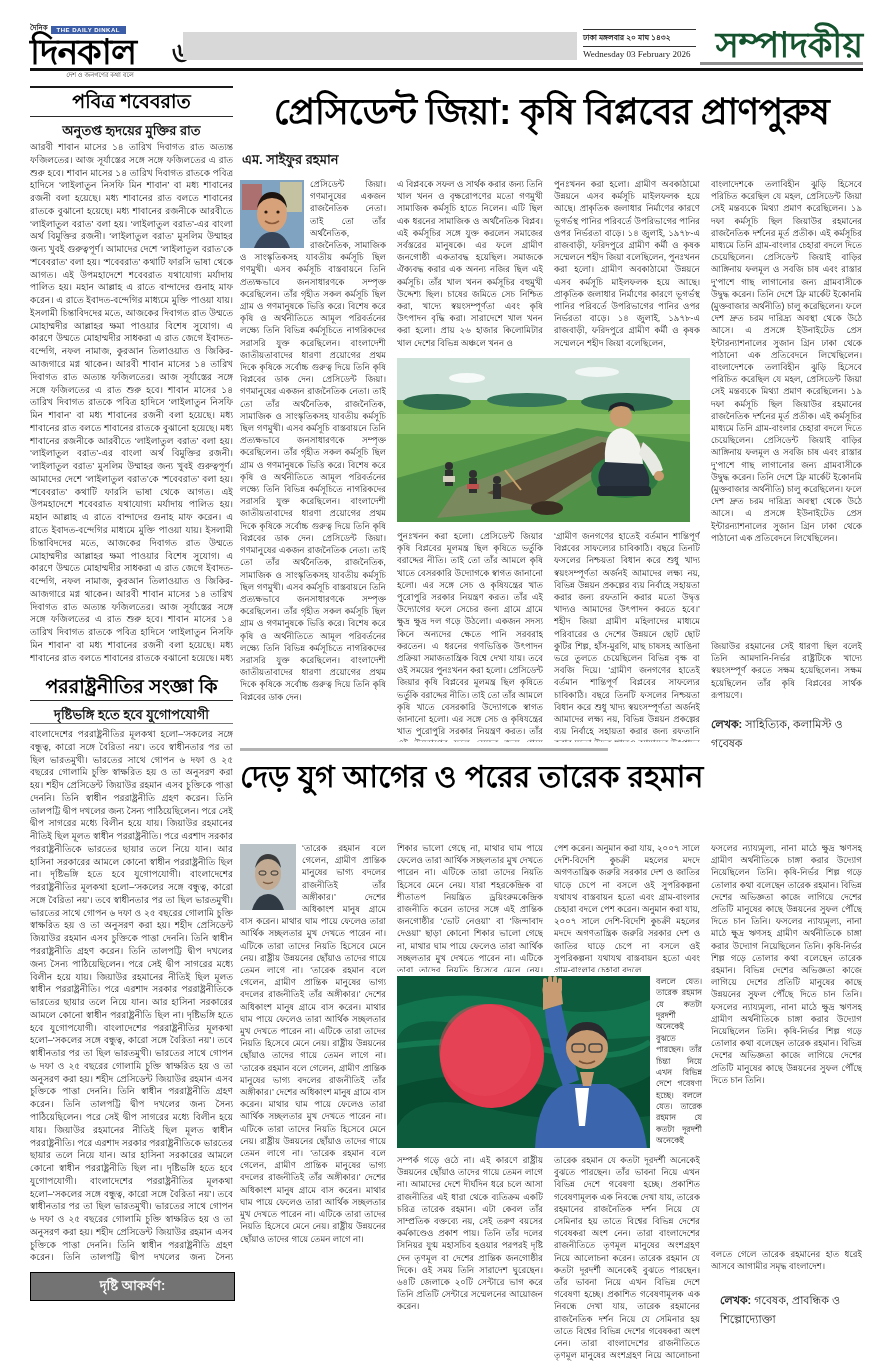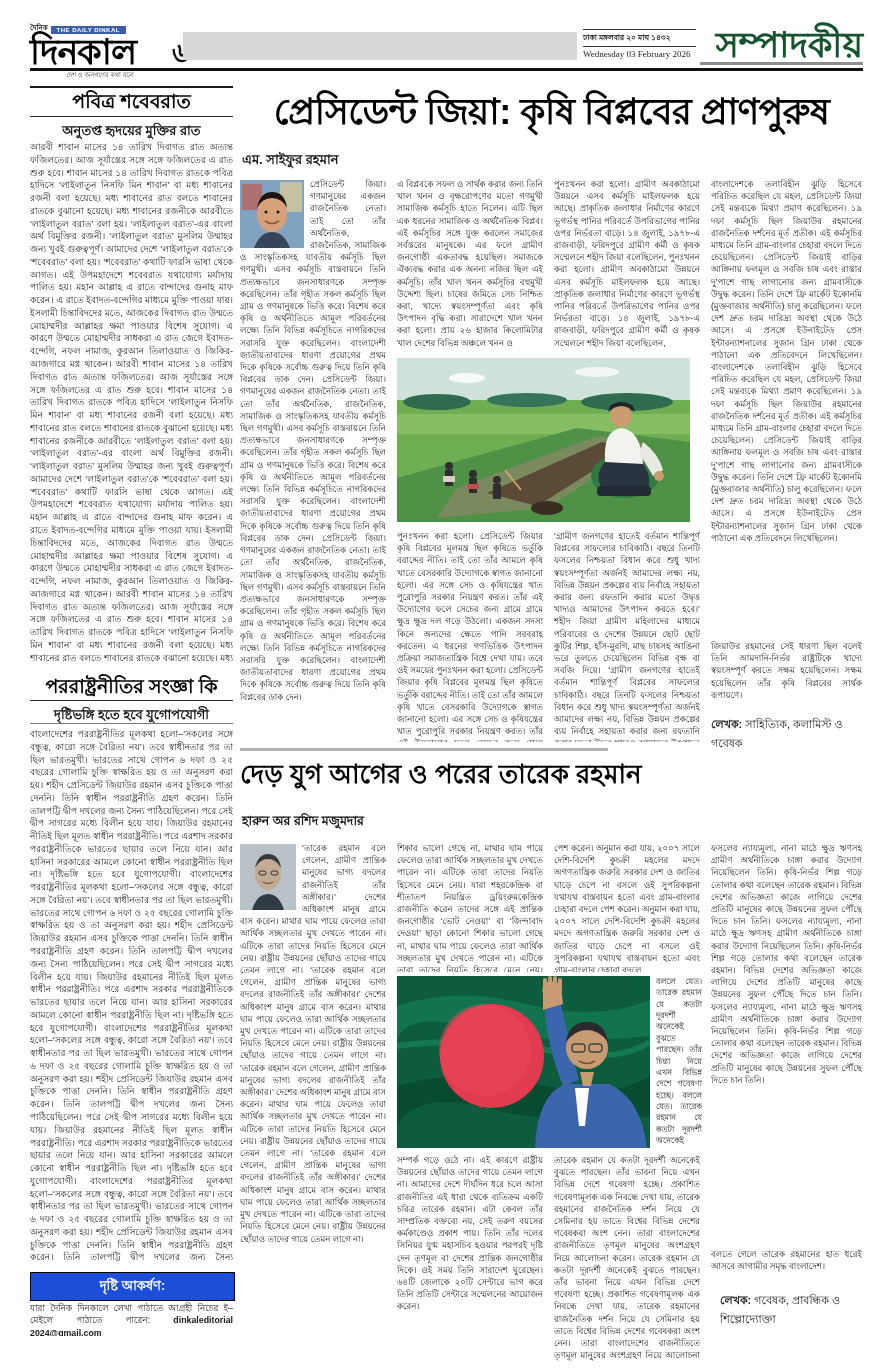--- a/index.html
+++ b/index.html
@@ -21,25 +21,25 @@
   .section-title{left:697px;top:18px;width:166px;font-size:35px;font-weight:900;text-align:right;color:#14532d;}
   .section-rule{left:700px;top:62px;width:163px;height:3px;background:#8f8f8f;}
   .header-rule{left:30px;top:68px;width:833px;height:3px;background:#111;}
   
   .rule1{height:1px;background:#2a2a2a;}
   .rule2{height:2px;background:#1a1a1a;}
   .art-title{font-size:19px;font-weight:900;text-align:center;color:#000;line-height:1.15;}
   .art-sub{font-size:13px;font-weight:bold;text-align:center;color:#111;}
   .body-txt{font-size:8.6px;line-height:1.42;text-align:justify;color:#202020;overflow:hidden;}
   .headline-main{font-size:36px;font-weight:900;text-align:center;letter-spacing:-.5px;color:#000;line-height:1.1;}
-  .headline-2{font-size:26px;font-weight:900;color:#000;line-height:1.1;}
+  .headline-2{font-size:30px;font-weight:900;color:#000;line-height:1.1;}
   .byline{font-size:13px;font-weight:bold;color:#111;}
   .credit{font-size:11px;color:#202020;}
   .credit b{font-weight:bold;}
-  .notice-band{background:#1d4ed8;color:#fff;font-size:13px;font-weight:bold;text-align:center;
+  .notice-band{background:#737373;color:#fff;font-size:13px;font-weight:bold;text-align:center;
                padding:3px 0;border:1px solid #000;}
   .float-photo{float:left;margin:2px 6px 3px 0;}
   .gray-rule{background:#b3b3b3;}
 </style>
 </head>
 <body>
 
 <div class="page">
 
   <div class="abs masthead">
@@ -70,24 +70,20 @@
   <div class="abs art-sub" style="left:30px;top:121px;width:203px;">অনুতপ্ত হৃদয়ের মুক্তির রাত</div>
   <div class="abs body-txt" style="left:30px;top:141px;width:203px;height:520px;font-size:9px;">আরবী শাবান মাসের ১৪ তারিখ দিবাগত রাত অত্যন্ত ফজিলতের। আজ সূর্যাস্তের সঙ্গে সঙ্গে ফজিলতের এ রাত শুরু হবে। শাবান মাসের ১৪ তারিখ দিবাগত রাতকে পবিত্র হাদিসে ‘লাইলাতুন নিসফি মিন শাবান’ বা মধ্য শাবানের রজনী বলা হয়েছে। মধ্য শাবানের রাত বলতে শাবানের রাতকে বুঝানো হয়েছে। মধ্য শাবানের রজনীকে আরবীতে ‘লাইলাতুল বরাত’ বলা হয়। ‘লাইলাতুল বরাত’-এর বাংলা অর্থ বিমুক্তির রজনী। ‘লাইলাতুল বরাত’ মুসলিম উম্মাহর জন্য খুবই গুরুত্বপূর্ণ। আমাদের দেশে ‘লাইলাতুল বরাত’কে ‘শবেবরাত’ বলা হয়। ‘শবেবরাত’ কথাটি ফারসি ভাষা থেকে আগত। এই উপমহাদেশে শবেবরাত যথাযোগ্য মর্যাদায় পালিত হয়। মহান আল্লাহ এ রাতে বান্দাদের গুনাহ মাফ করেন। এ রাতে ইবাদত-বন্দেগির মাধ্যমে মুক্তি পাওয়া যায়। ইসলামী চিন্তাবিদদের মতে, আজকের দিবাগত রাত উম্মতে মোহাম্মদীর আল্লাহর ক্ষমা পাওয়ার বিশেষ সুযোগ। এ কারণে উম্মতে মোহাম্মদীর সাধকরা এ রাত জেগে ইবাদত-বন্দেগি, নফল নামাজ, কুরআন তিলাওয়াত ও জিকির-আজগারে মগ্ন থাকেন। আরবী শাবান মাসের ১৪ তারিখ দিবাগত রাত অত্যন্ত ফজিলতের। আজ সূর্যাস্তের সঙ্গে সঙ্গে ফজিলতের এ রাত শুরু হবে। শাবান মাসের ১৪ তারিখ দিবাগত রাতকে পবিত্র হাদিসে ‘লাইলাতুন নিসফি মিন শাবান’ বা মধ্য শাবানের রজনী বলা হয়েছে। মধ্য শাবানের রাত বলতে শাবানের রাতকে বুঝানো হয়েছে। মধ্য শাবানের রজনীকে আরবীতে ‘লাইলাতুল বরাত’ বলা হয়। ‘লাইলাতুল বরাত’-এর বাংলা অর্থ বিমুক্তির রজনী। ‘লাইলাতুল বরাত’ মুসলিম উম্মাহর জন্য খুবই গুরুত্বপূর্ণ। আমাদের দেশে ‘লাইলাতুল বরাত’কে ‘শবেবরাত’ বলা হয়। ‘শবেবরাত’ কথাটি ফারসি ভাষা থেকে আগত। এই উপমহাদেশে শবেবরাত যথাযোগ্য মর্যাদায় পালিত হয়। মহান আল্লাহ এ রাতে বান্দাদের গুনাহ মাফ করেন। এ রাতে ইবাদত-বন্দেগির মাধ্যমে মুক্তি পাওয়া যায়। ইসলামী চিন্তাবিদদের মতে, আজকের দিবাগত রাত উম্মতে মোহাম্মদীর আল্লাহর ক্ষমা পাওয়ার বিশেষ সুযোগ। এ কারণে উম্মতে মোহাম্মদীর সাধকরা এ রাত জেগে ইবাদত-বন্দেগি, নফল নামাজ, কুরআন তিলাওয়াত ও জিকির-আজগারে মগ্ন থাকেন। আরবী শাবান মাসের ১৪ তারিখ দিবাগত রাত অত্যন্ত ফজিলতের। আজ সূর্যাস্তের সঙ্গে সঙ্গে ফজিলতের এ রাত শুরু হবে। শাবান মাসের ১৪ তারিখ দিবাগত রাতকে পবিত্র হাদিসে ‘লাইলাতুন নিসফি মিন শাবান’ বা মধ্য শাবানের রজনী বলা হয়েছে। মধ্য শাবানের রাত বলতে শাবানের রাতকে বুঝানো হয়েছে। মধ্য শাবানের রজনীকে আরবীতে ‘লাইলাতুল বরাত’ বলা হয়। ‘লাইলাতুল বরাত’-এর বাংলা অর্থ বিমুক্তির রজনী। ‘লাইলাতুল বরাত’ মুসলিম উম্মাহর জন্য খুবই গুরুত্বপূর্ণ। আমাদের দেশে ‘লাইলাতুল বরাত’কে ‘শবেবরাত’ বলা হয়। ‘শবেবরাত’ কথাটি ফারসি ভাষা থেকে আগত। এই উপমহাদেশে শবেবরাত যথাযোগ্য মর্যাদায় পালিত হয়। মহান আল্লাহ এ রাতে বান্দাদের গুনাহ মাফ করেন। এ রাতে ইবাদত-বন্দেগির মাধ্যমে মুক্তি পাওয়া যায়। ইসলামী চিন্তাবিদদের মতে, আজকের দিবাগত রাত উম্মতে মোহাম্মদীর আল্লাহর ক্ষমা পাওয়ার বিশেষ সুযোগ। এ কারণে উম্মতে মোহাম্মদীর সাধকরা এ রাত জেগে ইবাদত-বন্দেগি, নফল নামাজ, কুরআন তিলাওয়াত ও জিকির-আজগারে মগ্ন থাকেন।</div>
 
   <div class="abs art-title" style="left:30px;top:676px;width:203px;">পররাষ্ট্রনীতির সংজ্ঞা কি</div>
   <div class="abs rule1" style="left:30px;top:700px;width:203px;"></div>
   <div class="abs art-sub" style="left:30px;top:705px;width:203px;">দৃষ্টিভঙ্গি হতে হবে যুগোপযোগী</div>
   <div class="abs rule1" style="left:30px;top:723px;width:203px;background:#777;"></div>
   <div class="abs body-txt" style="left:30px;top:728px;width:203px;height:536px;font-size:9px;">বাংলাদেশের পররাষ্ট্রনীতির মূলকথা হলো–‘সকলের সঙ্গে বন্ধুত্ব, কারো সঙ্গে বৈরিতা নয়’। তবে স্বাধীনতার পর তা ছিল ভারতমুখী। ভারতের সাথে গোপন ৬ দফা ও ২৫ বছরের গোলামি চুক্তি স্বাক্ষরিত হয় ও তা অনুসরণ করা হয়। শহীদ প্রেসিডেন্ট জিয়াউর রহমান এসব চুক্তিকে পাত্তা দেননি। তিনি স্বাধীন পররাষ্ট্রনীতি গ্রহণ করেন। তিনি তালপট্টি দ্বীপ দখলের জন্য সৈন্য পাঠিয়েছিলেন। পরে সেই দ্বীপ সাগরের মধ্যে বিলীন হয়ে যায়। জিয়াউর রহমানের নীতিই ছিল মূলত স্বাধীন পররাষ্ট্রনীতি। পরে এরশাদ সরকার পররাষ্ট্রনীতিকে ভারতের ছায়ার তলে নিয়ে যান। আর হাসিনা সরকারের আমলে কোনো স্বাধীন পররাষ্ট্রনীতি ছিল না। দৃষ্টিভঙ্গি হতে হবে যুগোপযোগী। বাংলাদেশের পররাষ্ট্রনীতির মূলকথা হলো–‘সকলের সঙ্গে বন্ধুত্ব, কারো সঙ্গে বৈরিতা নয়’। তবে স্বাধীনতার পর তা ছিল ভারতমুখী। ভারতের সাথে গোপন ৬ দফা ও ২৫ বছরের গোলামি চুক্তি স্বাক্ষরিত হয় ও তা অনুসরণ করা হয়। শহীদ প্রেসিডেন্ট জিয়াউর রহমান এসব চুক্তিকে পাত্তা দেননি। তিনি স্বাধীন পররাষ্ট্রনীতি গ্রহণ করেন। তিনি তালপট্টি দ্বীপ দখলের জন্য সৈন্য পাঠিয়েছিলেন। পরে সেই দ্বীপ সাগরের মধ্যে বিলীন হয়ে যায়। জিয়াউর রহমানের নীতিই ছিল মূলত স্বাধীন পররাষ্ট্রনীতি। পরে এরশাদ সরকার পররাষ্ট্রনীতিকে ভারতের ছায়ার তলে নিয়ে যান। আর হাসিনা সরকারের আমলে কোনো স্বাধীন পররাষ্ট্রনীতি ছিল না। দৃষ্টিভঙ্গি হতে হবে যুগোপযোগী। বাংলাদেশের পররাষ্ট্রনীতির মূলকথা হলো–‘সকলের সঙ্গে বন্ধুত্ব, কারো সঙ্গে বৈরিতা নয়’। তবে স্বাধীনতার পর তা ছিল ভারতমুখী। ভারতের সাথে গোপন ৬ দফা ও ২৫ বছরের গোলামি চুক্তি স্বাক্ষরিত হয় ও তা অনুসরণ করা হয়। শহীদ প্রেসিডেন্ট জিয়াউর রহমান এসব চুক্তিকে পাত্তা দেননি। তিনি স্বাধীন পররাষ্ট্রনীতি গ্রহণ করেন। তিনি তালপট্টি দ্বীপ দখলের জন্য সৈন্য পাঠিয়েছিলেন। পরে সেই দ্বীপ সাগরের মধ্যে বিলীন হয়ে যায়। জিয়াউর রহমানের নীতিই ছিল মূলত স্বাধীন পররাষ্ট্রনীতি। পরে এরশাদ সরকার পররাষ্ট্রনীতিকে ভারতের ছায়ার তলে নিয়ে যান। আর হাসিনা সরকারের আমলে কোনো স্বাধীন পররাষ্ট্রনীতি ছিল না। দৃষ্টিভঙ্গি হতে হবে যুগোপযোগী। বাংলাদেশের পররাষ্ট্রনীতির মূলকথা হলো–‘সকলের সঙ্গে বন্ধুত্ব, কারো সঙ্গে বৈরিতা নয়’। তবে স্বাধীনতার পর তা ছিল ভারতমুখী। ভারতের সাথে গোপন ৬ দফা ও ২৫ বছরের গোলামি চুক্তি স্বাক্ষরিত হয় ও তা অনুসরণ করা হয়। শহীদ প্রেসিডেন্ট জিয়াউর রহমান এসব চুক্তিকে পাত্তা দেননি। তিনি স্বাধীন পররাষ্ট্রনীতি গ্রহণ করেন। তিনি তালপট্টি দ্বীপ দখলের জন্য সৈন্য পাঠিয়েছিলেন। পরে সেই দ্বীপ সাগরের মধ্যে বিলীন হয়ে যায়। জিয়াউর রহমানের নীতিই ছিল মূলত স্বাধীন পররাষ্ট্রনীতি। পরে এরশাদ সরকার পররাষ্ট্রনীতিকে ভারতের ছায়ার তলে নিয়ে যান। আর হাসিনা সরকারের আমলে কোনো স্বাধীন পররাষ্ট্রনীতি ছিল না। দৃষ্টিভঙ্গি হতে হবে যুগোপযোগী।</div>
 
   <div class="abs notice-band" style="left:30px;top:1272px;width:203px;">দৃষ্টি আকর্ষণ:</div>
-  <div class="abs body-txt" style="left:30px;top:1302px;width:203px;height:34px;font-size:8.8px;">
-    <span>যারা দৈনিক দিনকালে লেখা পাঠাতে আগ্রহী নিচের ই–মেইলে পাঠাতে পারেন:</span>
-    <span style="font-weight:bold;">dinkaleditorial 2024@gmail.com</span>
-  </div>
 
   <div class="abs headline-main" style="left:240px;top:92px;width:623px;">প্রেসিডেন্ট জিয়া: কৃষি বিপ্লবের প্রাণপুরুষ</div>
   <div class="abs byline" style="left:242px;top:150px;width:300px;">এম. সাইফুর রহমান</div>
 
   <div class="abs body-txt" style="left:240px;top:178px;width:146px;height:562px;">
     <svg class="float-photo" width="64" height="68" viewBox="0 0 64 68">
       <rect width="64" height="68" fill="#7fa3c0"></rect>
       <rect x="2" y="4" width="20" height="26" fill="#c05a4e" opacity=".7"></rect>
       <rect x="40" y="2" width="22" height="30" fill="#e3cf96" opacity=".7"></rect>
       <ellipse cx="32" cy="34" rx="15" ry="18" fill="#d7a279"></ellipse>
@@ -144,21 +140,20 @@
 
   <div class="abs body-txt" style="left:711px;top:178px;width:151px;height:458px;">বাংলাদেশকে তলাবিহীন ঝুড়ি হিসেবে পরিচিত করেছিল যে মহল, প্রেসিডেন্ট জিয়া সেই মন্তব্যকে মিথ্যা প্রমাণ করেছিলেন। ১৯ দফা কর্মসূচি ছিল জিয়াউর রহমানের রাজনৈতিক দর্শনের মূর্ত প্রতীক। এই কর্মসূচির মাধ্যমে তিনি গ্রাম-বাংলার চেহারা বদলে দিতে চেয়েছিলেন। প্রেসিডেন্ট জিয়াই বাড়ির আঙ্গিনায় ফলমূল ও সবজি চাষ এবং রাস্তার দু’পাশে গাছ লাগানোর জন্য গ্রামবাসীকে উদ্বুদ্ধ করেন। তিনি দেশে ফ্রি মার্কেট ইকোনমি (মুক্তবাজার অর্থনীতি) চালু করেছিলেন। ফলে দেশ দ্রুত চরম দারিদ্র্য অবস্থা থেকে উঠে আসে। এ প্রসঙ্গে ইউনাইটেড প্রেস ইন্টারন্যাশনালের সুজান গ্রিন ঢাকা থেকে পাঠানো এক প্রতিবেদনে লিখেছিলেন। বাংলাদেশকে তলাবিহীন ঝুড়ি হিসেবে পরিচিত করেছিল যে মহল, প্রেসিডেন্ট জিয়া সেই মন্তব্যকে মিথ্যা প্রমাণ করেছিলেন। ১৯ দফা কর্মসূচি ছিল জিয়াউর রহমানের রাজনৈতিক দর্শনের মূর্ত প্রতীক। এই কর্মসূচির মাধ্যমে তিনি গ্রাম-বাংলার চেহারা বদলে দিতে চেয়েছিলেন। প্রেসিডেন্ট জিয়াই বাড়ির আঙ্গিনায় ফলমূল ও সবজি চাষ এবং রাস্তার দু’পাশে গাছ লাগানোর জন্য গ্রামবাসীকে উদ্বুদ্ধ করেন। তিনি দেশে ফ্রি মার্কেট ইকোনমি (মুক্তবাজার অর্থনীতি) চালু করেছিলেন। ফলে দেশ দ্রুত চরম দারিদ্র্য অবস্থা থেকে উঠে আসে। এ প্রসঙ্গে ইউনাইটেড প্রেস ইন্টারন্যাশনালের সুজান গ্রিন ঢাকা থেকে পাঠানো এক প্রতিবেদনে লিখেছিলেন।</div>
   <div class="abs body-txt" style="left:711px;top:640px;width:151px;height:58px;">জিয়াউর রহমানের সেই ধারণা ছিল বলেই তিনি আমদানি-নির্ভর রাষ্ট্রটিকে খাদ্যে স্বয়ংসম্পূর্ণ করতে সক্ষম হয়েছিলেন। সক্ষম হয়েছিলেন তাঁর কৃষি বিপ্লবের সার্থক রূপায়ণে।</div>
   <div class="abs credit" style="left:711px;top:716px;width:151px;">
     <b>লেখক:</b>
     <span>সাহিত্যিক, কলামিস্ট ও গবেষক</span>
   </div>
 
   <div class="abs gray-rule" style="left:240px;top:748px;width:368px;height:3px;"></div>
   <div class="abs headline-2" style="left:240px;top:760px;width:623px;">দেড় যুগ আগের ও পরের তারেক রহমান</div>
-  <div class="abs byline" style="left:242px;top:812px;width:300px;font-size:12.5px;">হারুন অর রশিদ মজুমদার</div>
 
   <div class="abs body-txt" style="left:240px;top:842px;width:146px;height:520px;">
     <svg class="float-photo" width="56" height="66" viewBox="0 0 56 66">
       <rect width="56" height="66" fill="#b9c2c6"></rect>
       <ellipse cx="28" cy="30" rx="13" ry="16" fill="#c2ab92"></ellipse>
       <path d="M15 24 Q18 10 28 10 Q39 10 41 24 Q36 15 28 15 Q20 15 15 24Z" fill="#3a3a3a"></path>
       <rect x="19" y="27" width="7" height="4" rx="2" fill="none" stroke="#333" stroke-width="1"></rect>
       <rect x="31" y="27" width="7" height="4" rx="2" fill="none" stroke="#333" stroke-width="1"></rect>
       <path d="M23 38 Q28 41 33 38" stroke="#7a5a40" stroke-width="1.3" fill="none"></path>
       <path d="M12 66 Q17 50 28 50 Q39 50 44 66Z" fill="#2f3a45"></path>

